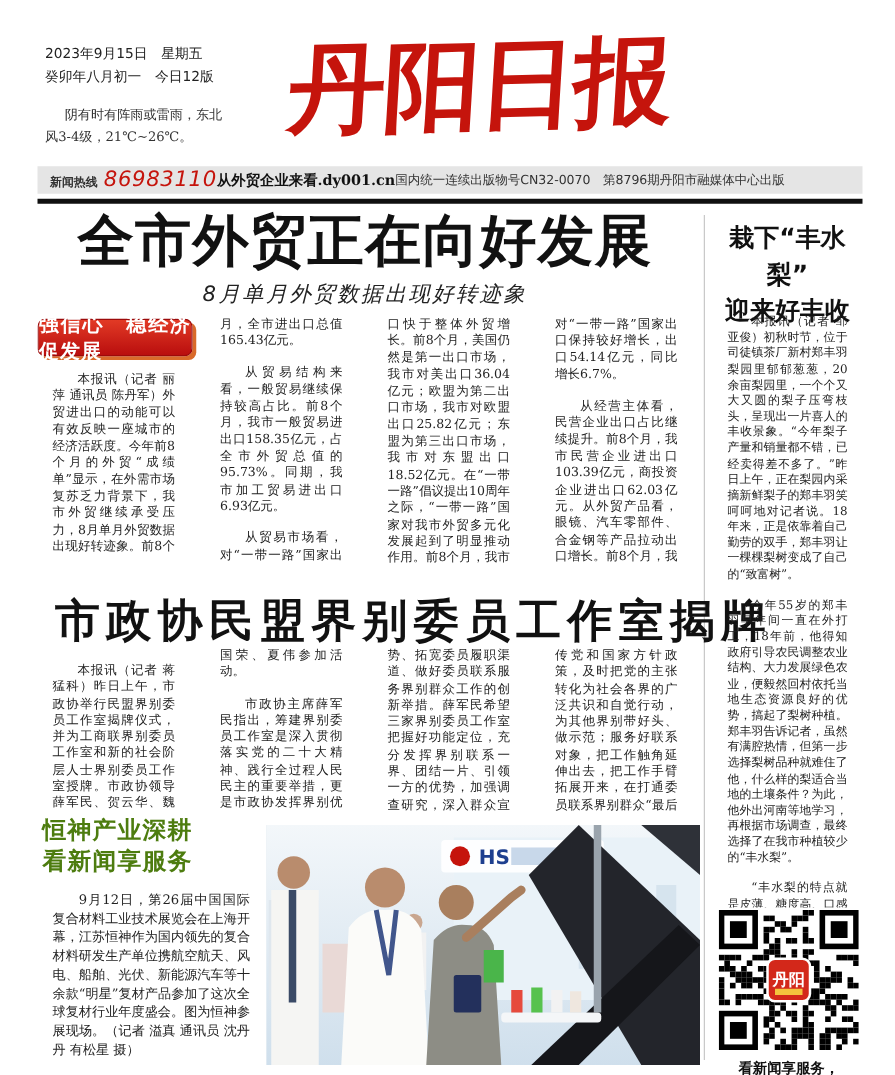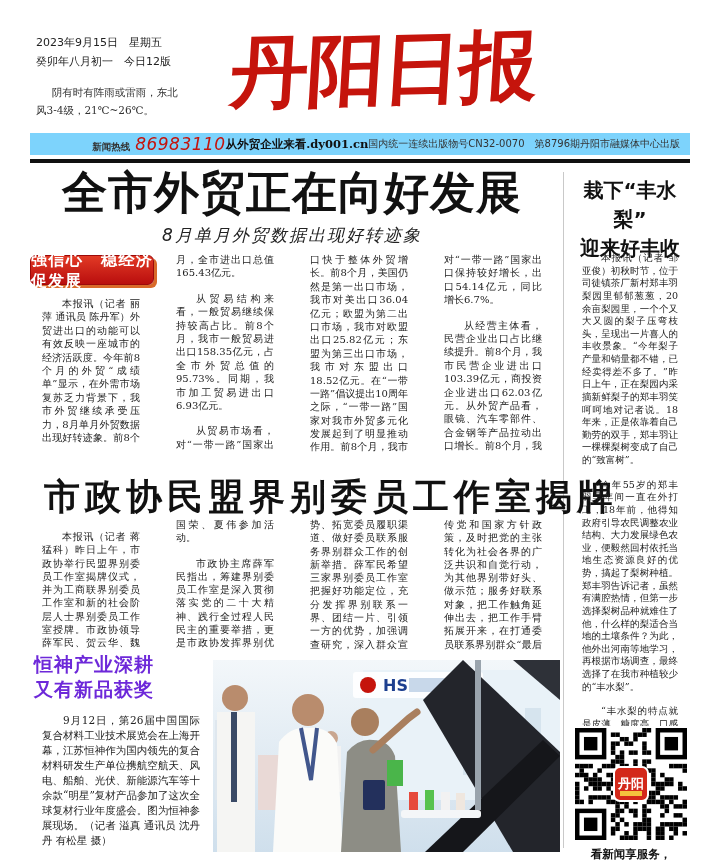--- a/index.html
+++ b/index.html
@@ -5,22 +5,22 @@
   html,body{margin:0;padding:0;background:#d8d8d8;}
   .page{position:relative;width:716px;height:860px;margin:0 auto;background:#fff;overflow:hidden;
         font-family:"DejaVu Sans",sans-serif;color:#1a1a1a;}
   
   .date-block{position:absolute;left:36px;top:34px;width:170px;font-size:11px;line-height:1.7;color:#222;}
   .weather{position:absolute;left:36px;top:84px;width:150px;font-size:10.5px;line-height:1.7;
            font-family:"DejaVu Serif",serif;color:#333;text-indent:1.5em;}
   .masthead{position:absolute;left:198px;top:22px;width:370px;text-align:center;
             font-family:"DejaVu Serif",serif;font-weight:bold;font-size:78px;line-height:1.2;
             color:#c5140c;transform:skewX(-5deg) rotate(-1.5deg);letter-spacing:-2px;white-space:nowrap;}
-  .infobar{position:absolute;left:30px;top:133px;width:660px;height:22px;background:#7dd3fc;
-           display:flex;align-items:center;justify-content:flex-end;padding:0 10px;box-sizing:border-box;
+  .infobar{position:absolute;left:30px;top:133px;width:660px;height:22px;background:#e5e5e5;
+           display:flex;align-items:center;justify-content:flex-start;padding:0 10px;box-sizing:border-box;
            font-size:10px;color:#333;}
   .hotline{display:flex;align-items:baseline;gap:5px;}
   .hotline .lbl{font-weight:bold;font-size:9.5px;}
   .hotline .num{color:#c5140c;font-weight:normal;font-style:italic;font-size:17px;letter-spacing:0.5px;
                 font-family:"DejaVu Sans",sans-serif;}
   .site{font-family:"DejaVu Serif",serif;font-weight:bold;font-size:11.5px;color:#111;}
   .black-rule{position:absolute;left:30px;top:159px;width:660px;height:4px;background:#101010;}
   
   .v-sep{position:absolute;left:563px;top:172px;width:1px;height:676px;background:#c9c9c9;}
   
@@ -38,21 +38,21 @@
          color:#fff;font-weight:bold;font-size:16px;display:flex;align-items:center;justify-content:center;
          letter-spacing:1px;break-inside:avoid;}
   
   .sec-head{position:absolute;left:44px;top:473px;width:524px;text-align:center;
             font-weight:900;font-size:36px;letter-spacing:5px;color:#111;white-space:nowrap;}
   .sec-body{position:absolute;left:30px;top:518px;width:524px;height:134px;overflow:hidden;
             column-count:4;column-gap:12px;font-size:10px;line-height:1.33;text-align:justify;
             font-family:"DejaVu Serif",serif;color:#222;}
   
   .heng{position:absolute;left:30px;top:652px;width:182px;height:200px;overflow:hidden;}
-  .heng-title{font-weight:900;font-size:19px;line-height:1.3;letter-spacing:1px;color:#6d28d9;margin:0 0 7px 4px;}
+  .heng-title{font-weight:900;font-size:19px;line-height:1.3;letter-spacing:1px;color:#4d7c0f;margin:0 0 7px 4px;}
   .heng-body{font-size:10.5px;line-height:1.42;text-align:justify;font-family:"DejaVu Serif",serif;color:#222;}
   .staff{margin-top:10px;margin-left:22px;font-size:10.5px;line-height:1.65;color:#222;
          font-family:"DejaVu Sans",sans-serif;}
   .staff p{margin:0;text-indent:0;}
   
   .photo{position:absolute;left:213px;top:660px;width:347px;height:192px;background:#e8eef4;overflow:hidden;}
   
   .side-title{position:absolute;left:568px;top:176px;width:124px;text-align:center;
               font-weight:900;font-size:20px;line-height:1.45;color:#111;}
   .side-body{position:absolute;left:570px;top:240px;width:120px;height:486px;overflow:hidden;
@@ -98,21 +98,21 @@
 
   <div class="sec-head">市政协民盟界别委员工作室揭牌</div>
   <div class="sec-body">
       <p>本报讯（记者 蒋猛科）昨日上午，市政协举行民盟界别委员工作室揭牌仪式，并为工商联界别委员工作室和新的社会阶层人士界别委员工作室授牌。市政协领导薛军民、贺云华、魏国荣、夏伟参加活动。</p>
       <p>市政协主席薛军民指出，筹建界别委员工作室是深入贯彻落实党的二十大精神、践行全过程人民民主的重要举措，更是市政协发挥界别优势、拓宽委员履职渠道、做好委员联系服务界别群众工作的创新举措。薛军民希望三家界别委员工作室把握好功能定位，充分发挥界别联系一界、团结一片、引领一方的优势，加强调查研究，深入群众宣传党和国家方针政策，及时把党的主张转化为社会各界的广泛共识和自觉行动，为其他界别带好头、做示范；服务好联系对象，把工作触角延伸出去，把工作手臂拓展开来，在打通委员联系界别群众“最后一公里”上积极探索创新，为广大委员、界别群众有序参政议政开辟更多路径；开展好界别活动，把引领引导之责与服务群体之需相互贯通起来，精心选择兼具政策高度、社会热度和群体感知度的课题，使界别活动既契合党政中心工作，又符合服务对象实际需求，努力在凝聚共识、建言资政、服务民生等各方面作出新的界别贡献。</p>
     </div>
 
   <div class="heng">
     <div class="heng-title">
       <div>恒神产业深耕</div>
-      <div>又有新品获奖</div>
+      <div>看新闻享服务</div>
     </div>
     <div class="heng-body">
         <p>9月12日，第26届中国国际复合材料工业技术展览会在上海开幕，江苏恒神作为国内领先的复合材料研发生产单位携航空航天、风电、船舶、光伏、新能源汽车等十余款“明星”复材产品参加了这次全球复材行业年度盛会。图为恒神参展现场。（记者 溢真 通讯员 沈丹丹 有松星 摄）</p>
       </div>
     <div class="staff">
         <p>值班：汤　鹄  周德传</p>
       </div>
   </div>
 
   <div class="photo">

